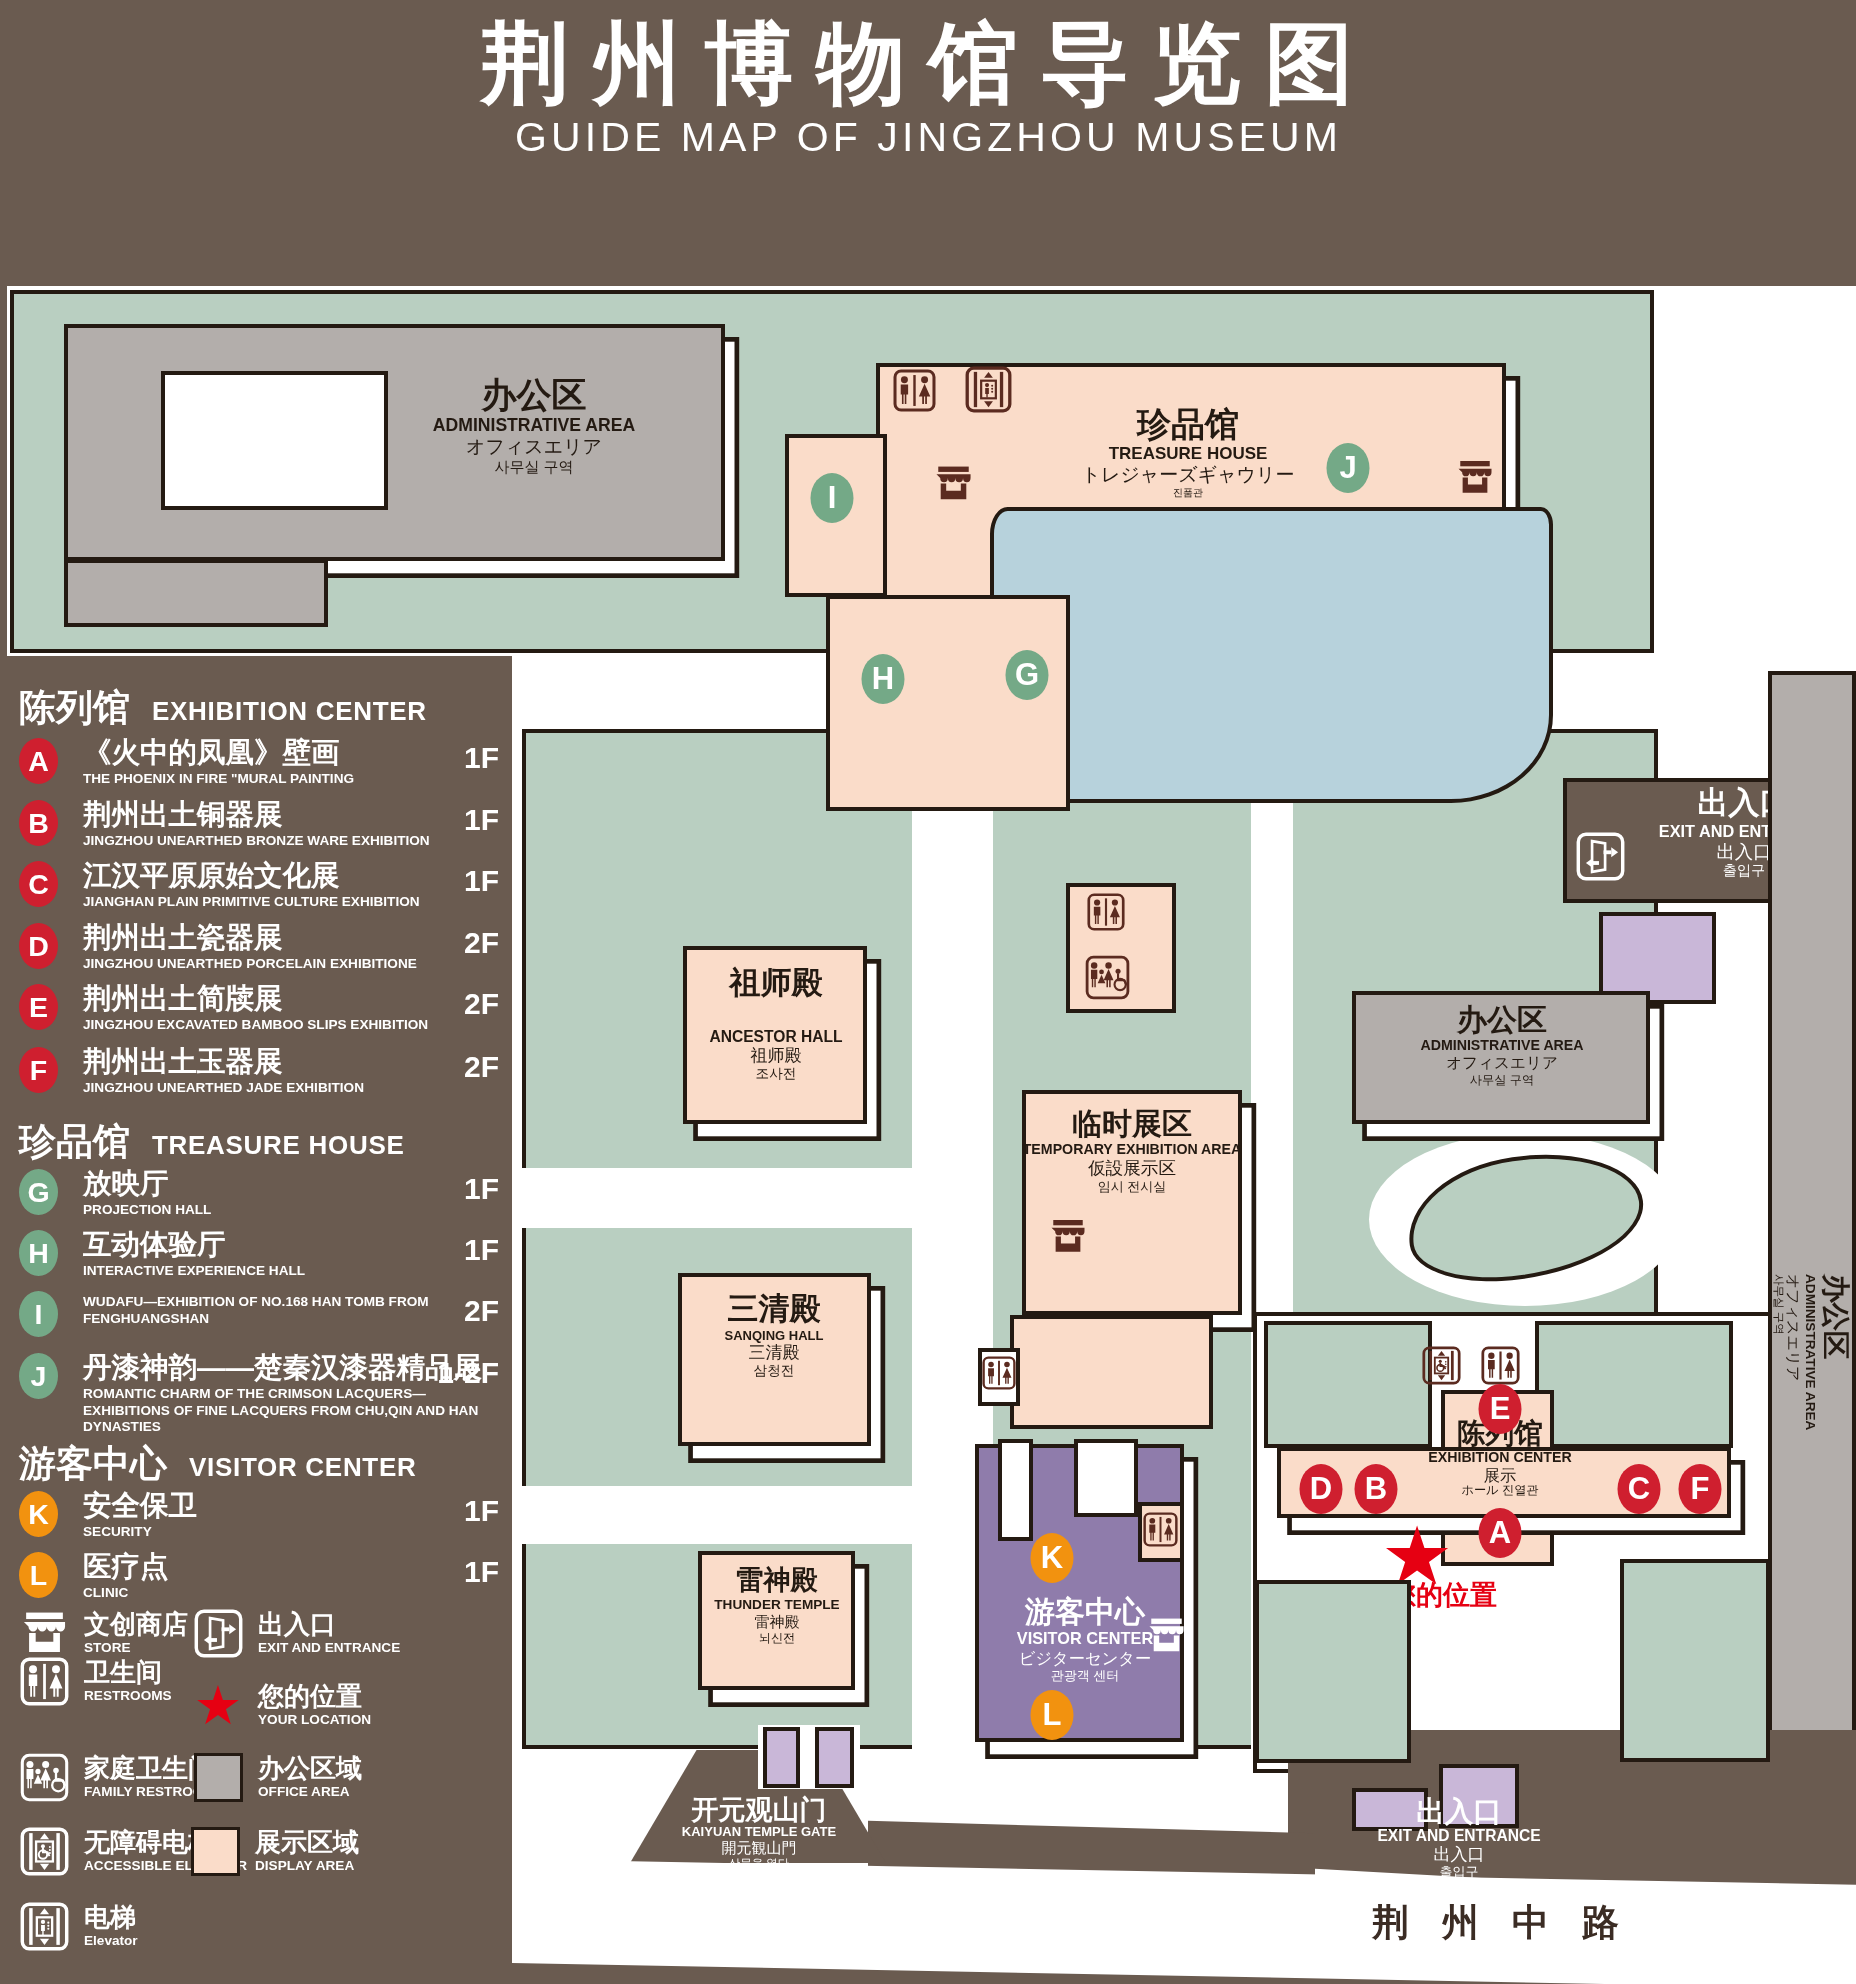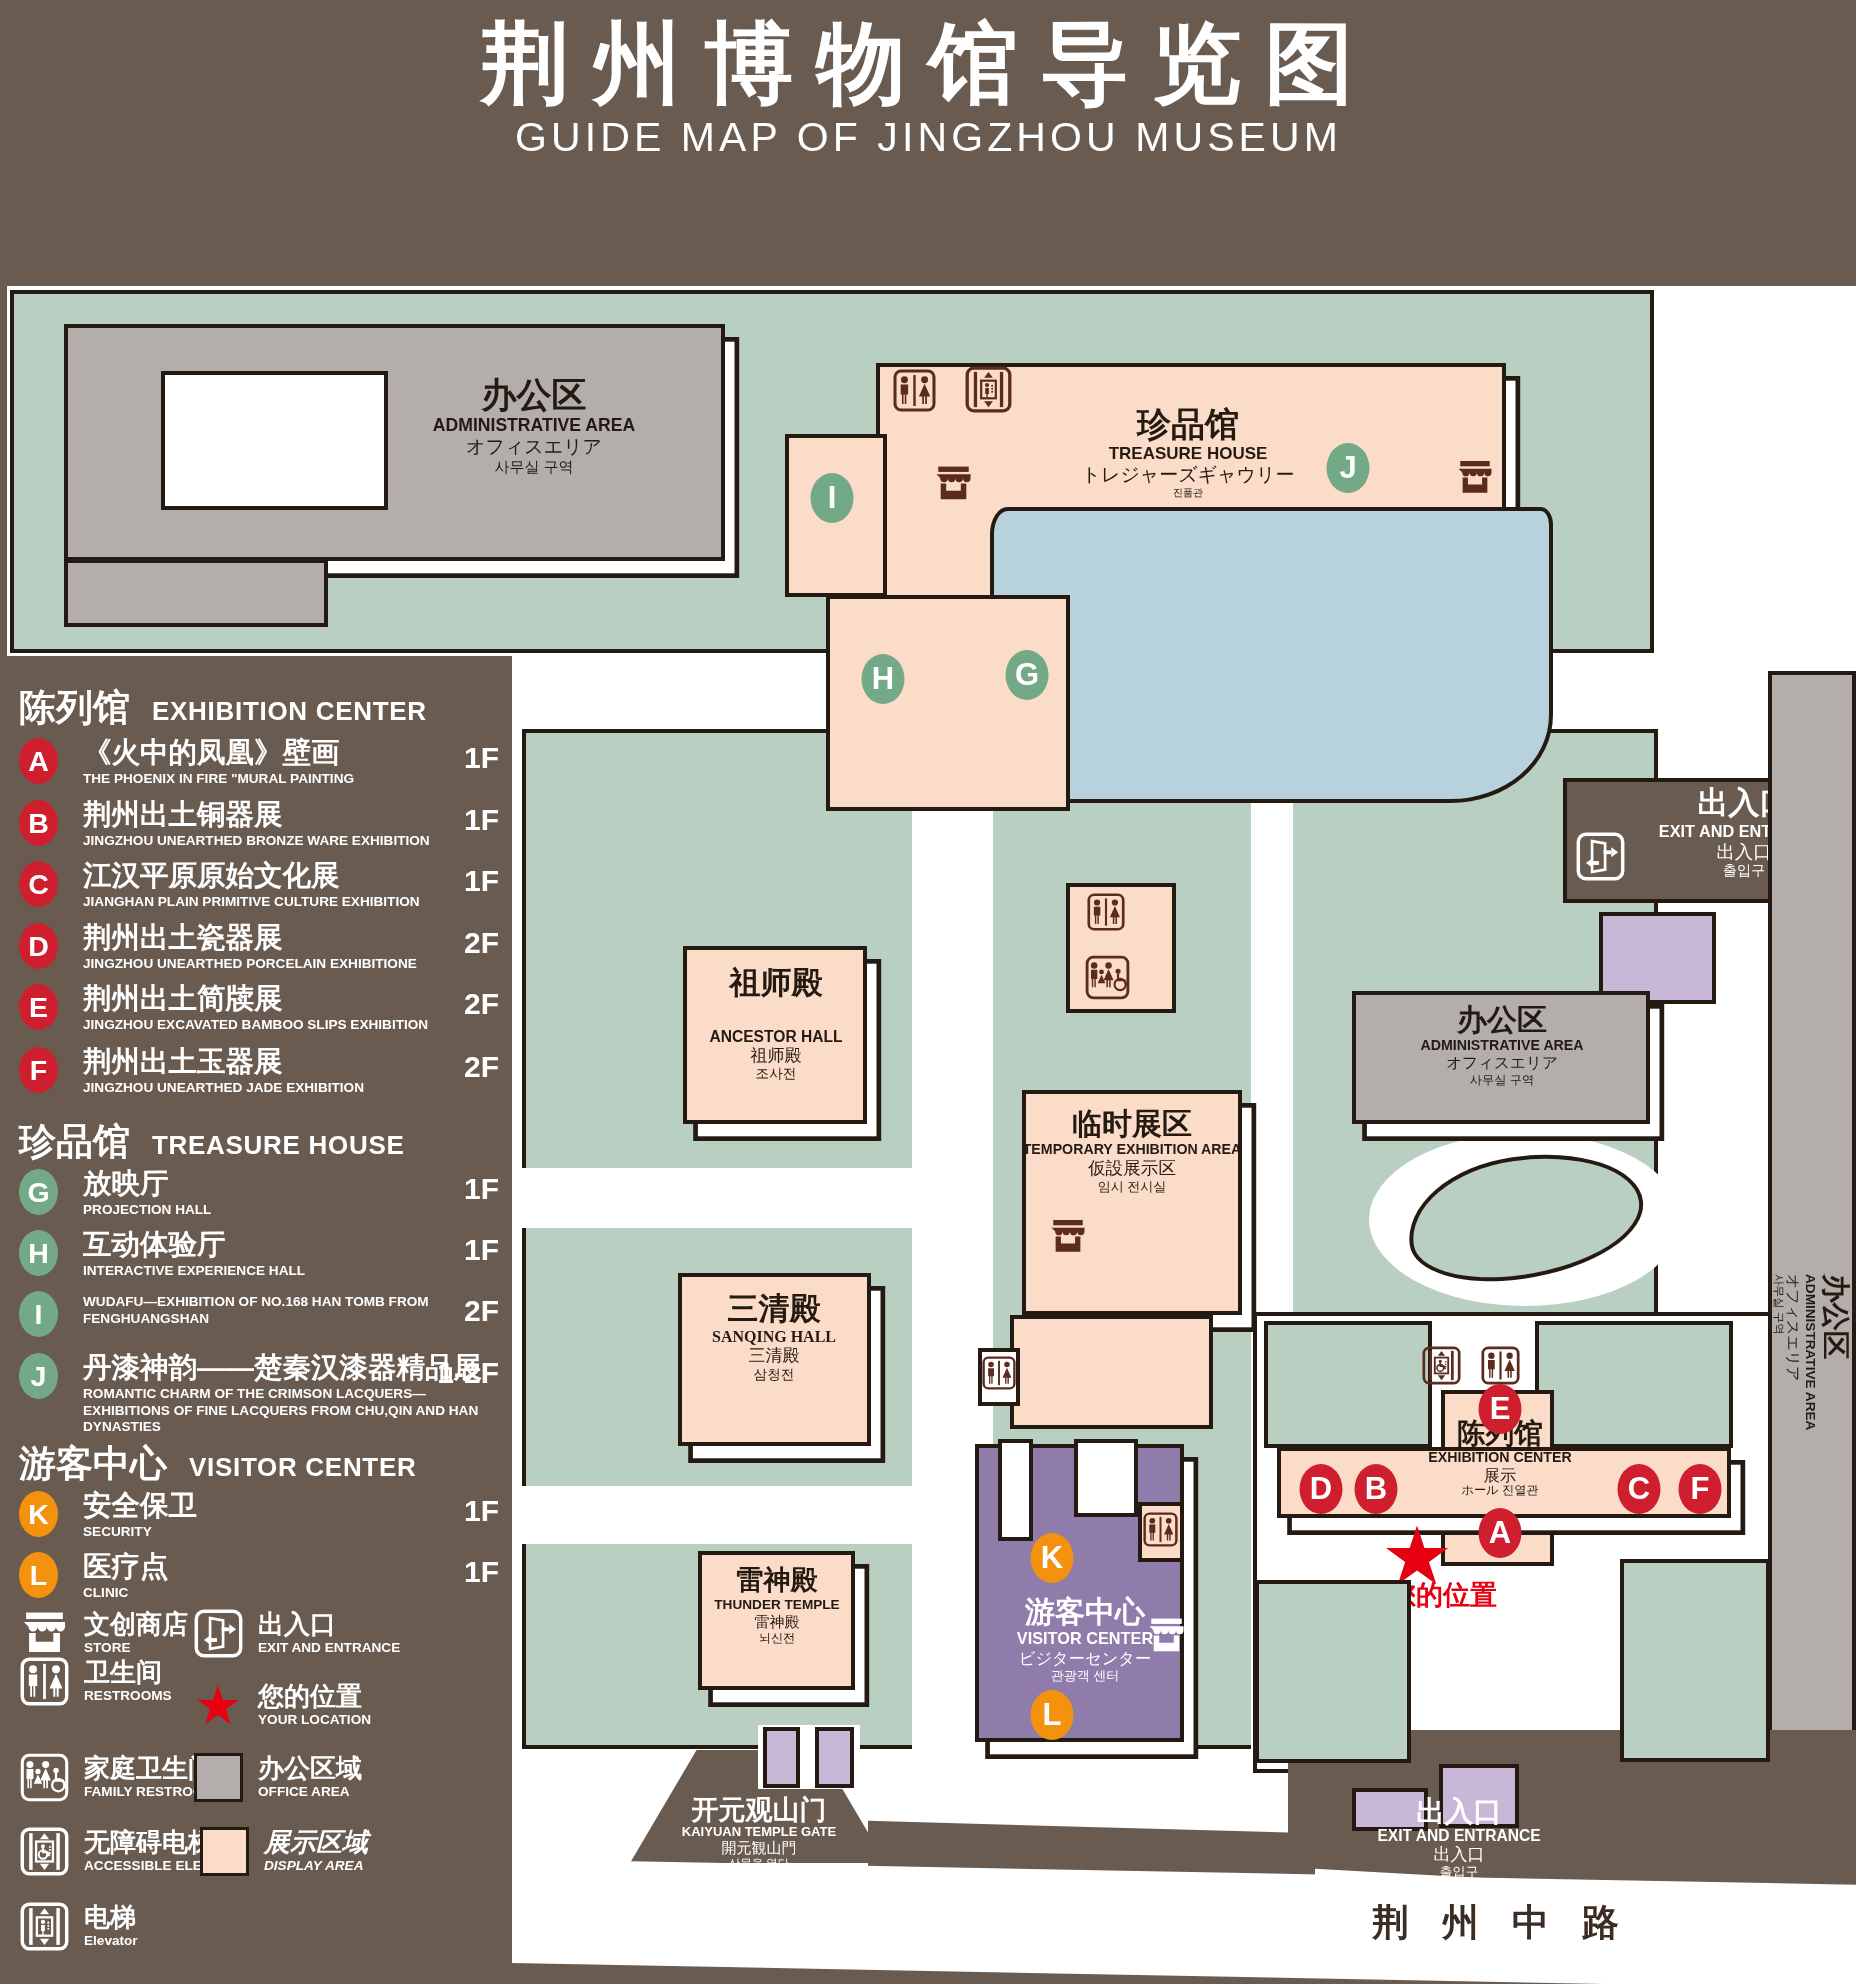--- a/index.html
+++ b/index.html
@@ -231,21 +231,21 @@
   <div class="blb" style="left:776px;top:965px;">
     <div class="zh">祖师殿</div>
     <div class="en" style="font-size:15.6px;margin-top:26px;">ANCESTOR HALL</div>
     <div class="ja">祖师殿</div>
     <div class="ko">조사전</div>
   </div>
 
   <div class="shape pink shadow" style="left:678px;top:1273px;width:193px;height:173px;"></div>
   <div class="blb" style="left:774px;top:1291px;">
     <div class="zh">三清殿</div>
-    <div class="en" style="font-size:16px;font-family:Liberation Serif, serif;">SANQING HALL</div>
+    <div class="en" style="font-size:13px;">SANQING HALL</div>
     <div class="ja">三清殿</div>
     <div class="ko">삼청전</div>
   </div>
 
   <div class="shape pink shadow" style="left:698px;top:1551px;width:157px;height:139px;"></div>
   <div class="blb" style="left:777px;top:1565px;">
     <div class="zh" style="font-size:27px;">雷神殿</div>
     <div class="en" style="font-size:13.6px;">THUNDER TEMPLE</div>
     <div class="ja" style="font-size:15px;">雷神殿</div>
     <div class="ko" style="font-size:12.2px;">뇌신전</div>
@@ -505,21 +505,21 @@
     <span class="ilicon">
         <svg class="ic" style="width:49px;height:49px" viewBox="0 0 72 72" width="49" height="49">
           <use href="#s-accelev"></use>
         </svg>
       </span>
     <span>
         <div class="ilzh">无障碍电梯</div>
         <div class="ilen">ACCESSIBLE ELEVATOR</div>
       </span>
   </div>
-  <div class="ilrow" style="left:199px;top:1826px;font-style:italic;">
+  <div class="ilrow" style="left:190px;top:1826px;">
     <span class="ilicon">
         <span class="sw pink"></span>
       </span>
     <span>
         <div class="ilzh">展示区域</div>
         <div class="ilen">DISPLAY AREA</div>
       </span>
   </div>
   <div class="ilrow" style="left:19px;top:1901px;">
     <span class="ilicon">

